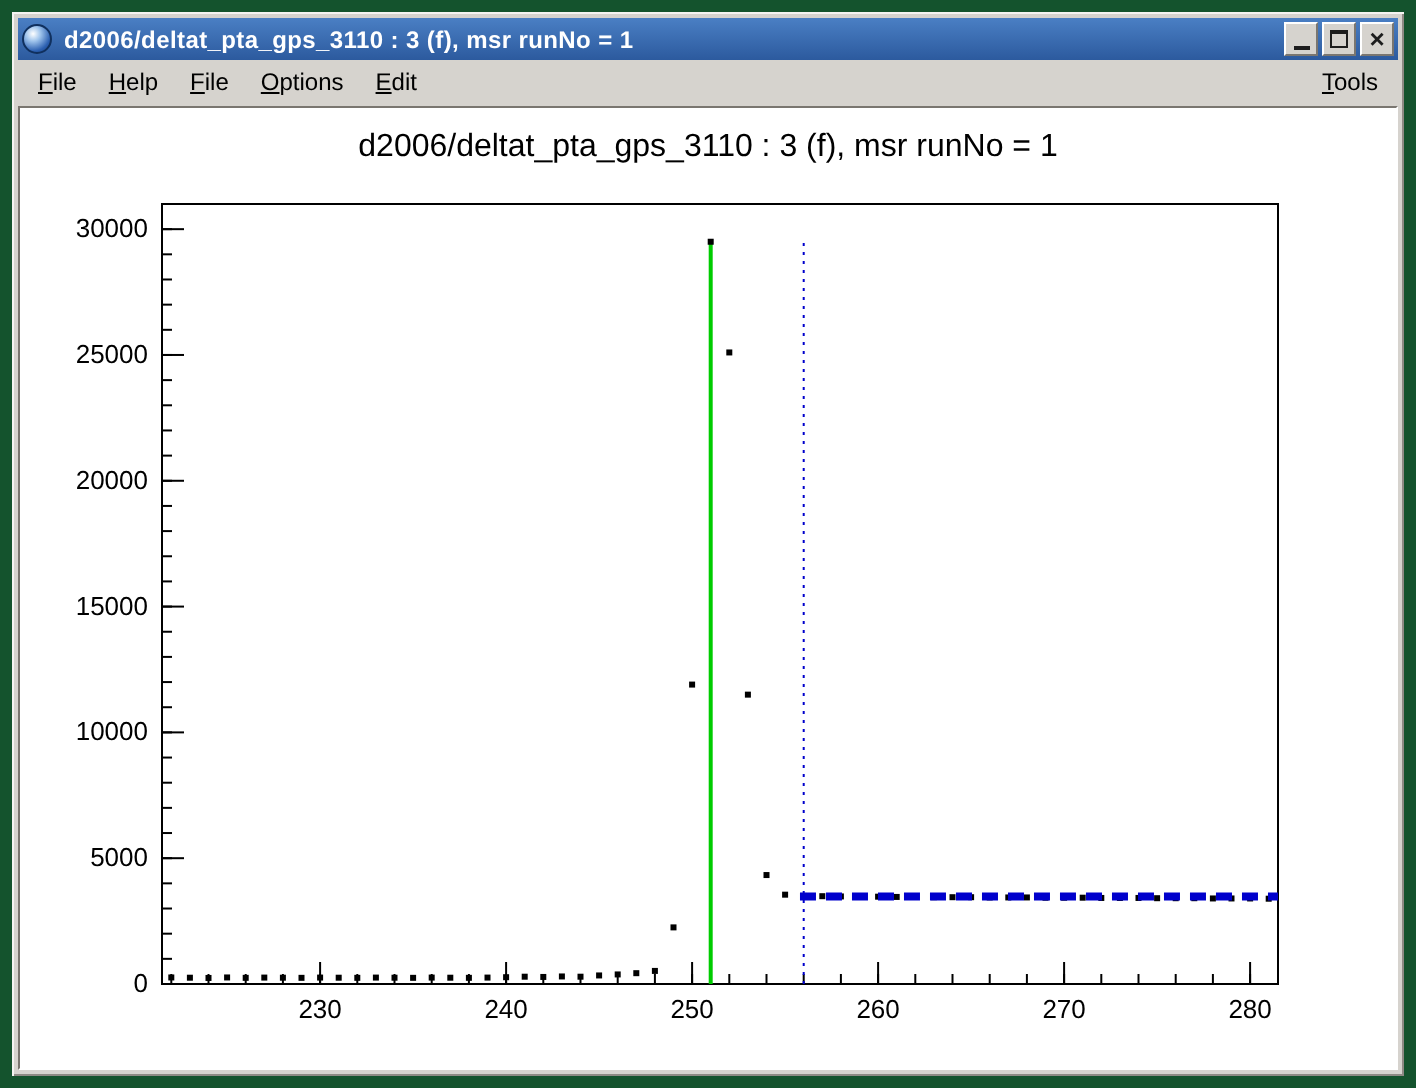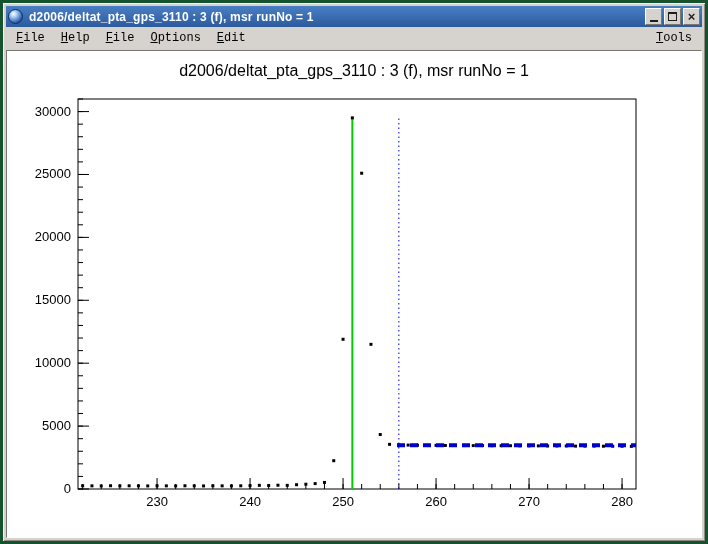--- a/index.html
+++ b/index.html
@@ -5,21 +5,21 @@
   * { box-sizing: border-box; }
   html, body { margin:0; padding:0; }
   body {
     width:708px; height:544px;
     font-family:"Liberation Sans", sans-serif;
     background:#8f8f8f;
   }
   .window {
     width:708px; height:544px;
     background:#d6d3ce;
-    border:3px solid #14532d;
+    border:6px solid #14532d;
     box-shadow: inset 1px 1px 0 #f5f4f2, inset -1px -1px 0 #8e8a84;
     padding:3px;
     display:flex; flex-direction:column;
   }
   .titlebar {
     flex:0 0 21px;
     background:linear-gradient(180deg,#4a7fc4 0%, #2c5a9e 100%);
     display:flex; align-items:center; gap:4px;
     padding:0 2px;
   }
@@ -42,21 +42,21 @@
   }
   .glyph-min { width:8px; height:2px; background:#1d1d1d; margin-top:9px; }
   .glyph-max { width:9px; height:9px; border:1px solid #1d1d1d; border-top-width:2px; }
   .glyph-close { font-size:13px; font-weight:bold; color:#1d1d1d; line-height:1; margin-top:-1px; }
   .menubar {
     flex:0 0 22px;
     display:flex; align-items:center;
     font-size:12px; color:#000;
     padding:1px 2px;
   }
-  .menu-item { padding:2px 8px;font-family:Liberation Mono, monospace; }
+  .menu-item { padding:2px 8px; }
   .menu-item::first-letter { text-decoration:underline; }
   .menu-spacer { flex:1; }
   .canvas {
     flex:1; background:#ffffff;
     border:1px solid; border-color:#7a7670 #ffffff #ffffff #7a7670;
     position:relative; overflow:hidden; margin-top:1px;
   }
   .chart-title {
     position:absolute; top:11px; left:0; right:0;
     text-align:center; font-size:16px; color:#000;

